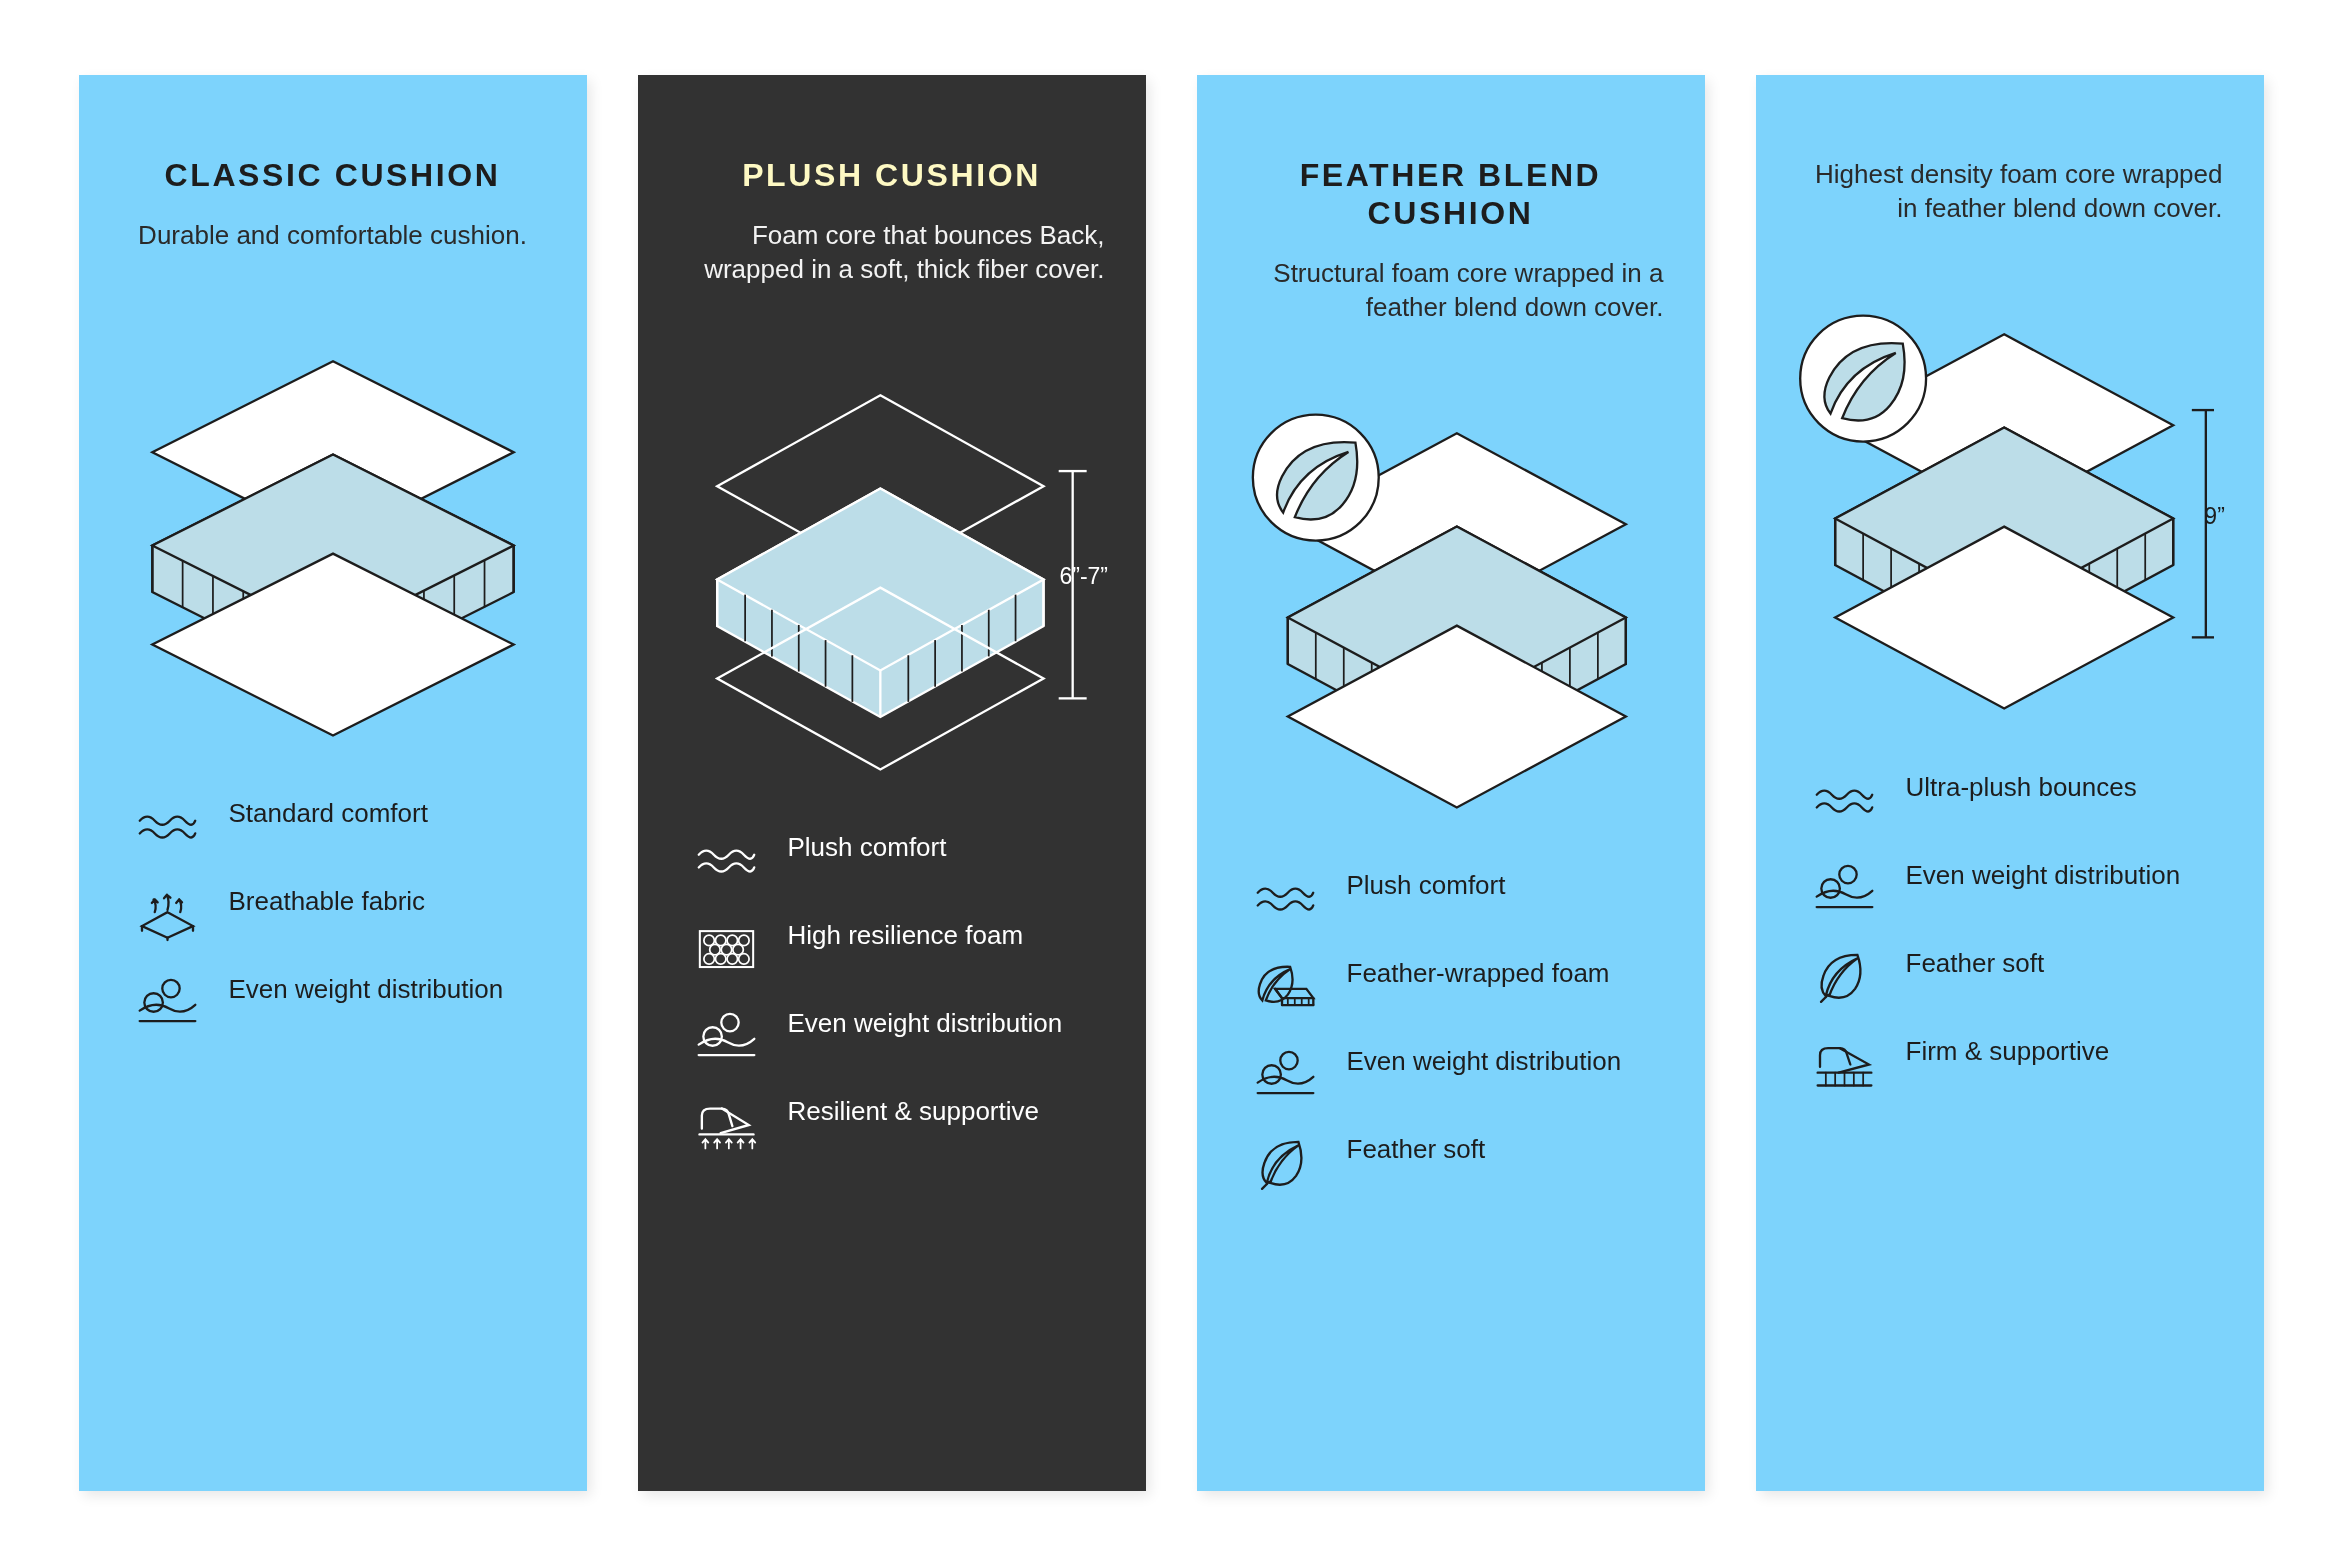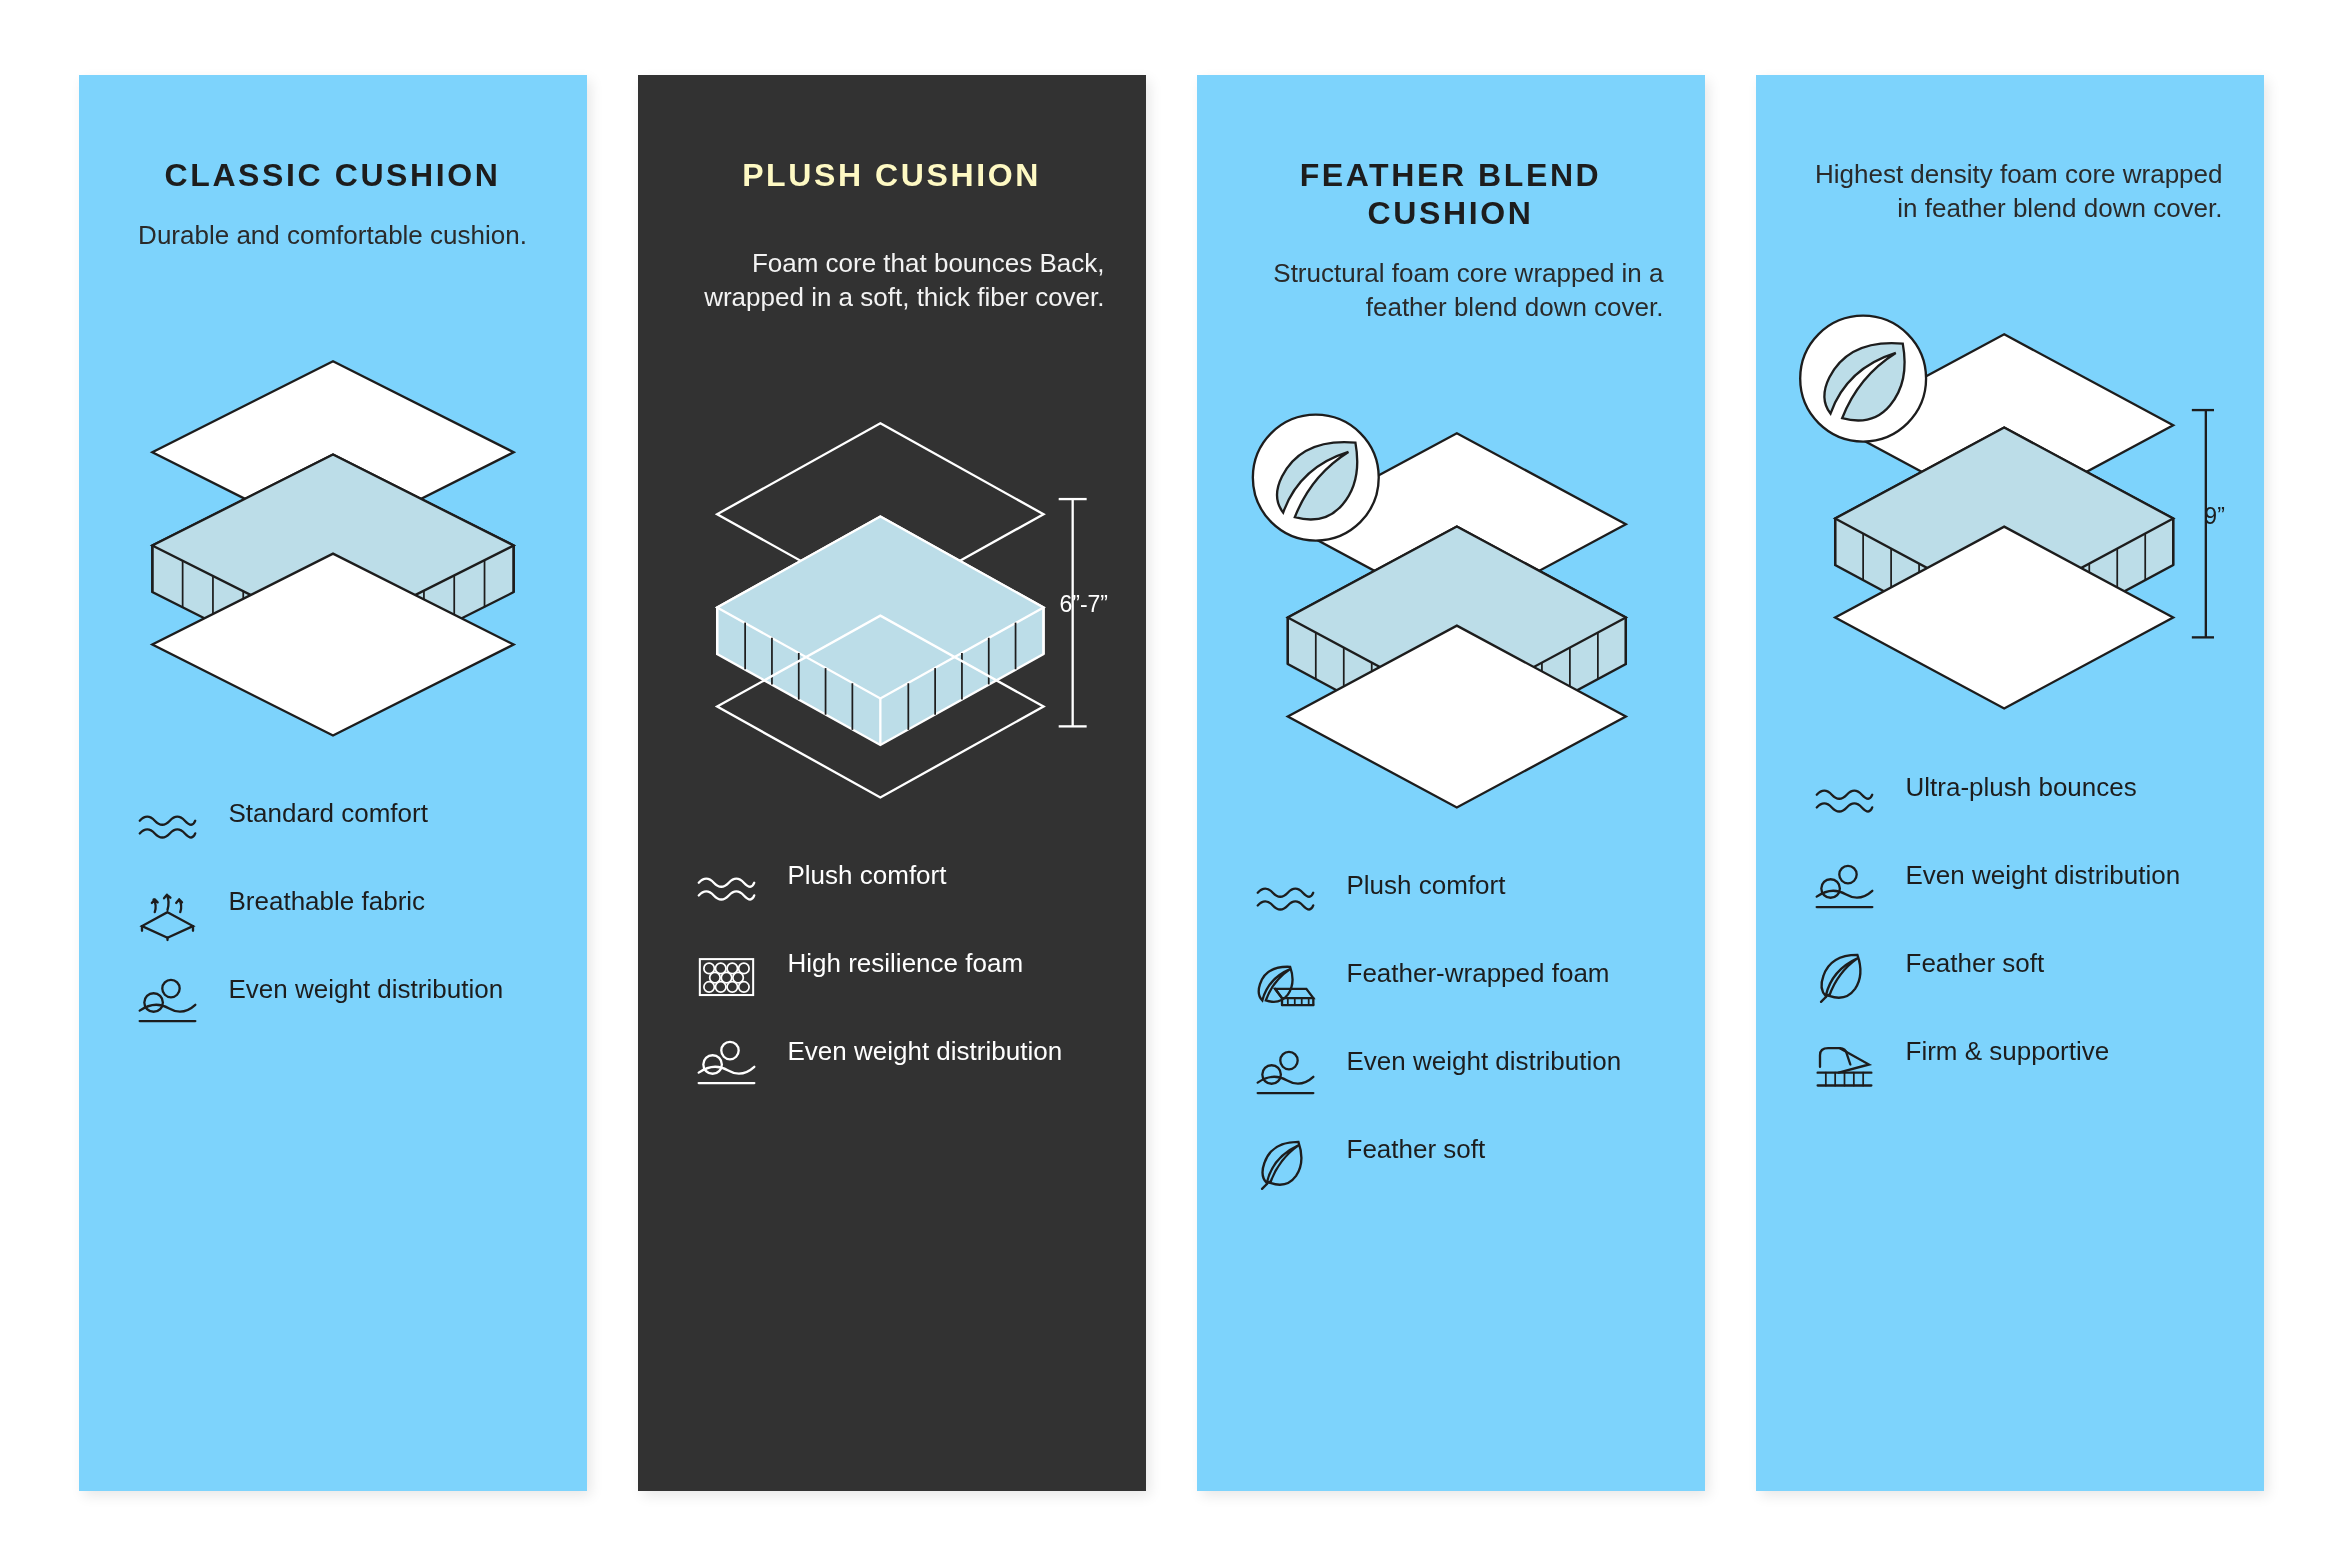--- a/index.html
+++ b/index.html
@@ -52,21 +52,21 @@
   }
   .card.dark .card-title { color: #fef9c3; }
   .card-desc {
     font-size: 26px;
     line-height: 1.32;
     text-align: right;
     color: #2a2a2a;
     margin: 0;
     max-width: 431px;
   }
-  .card.dark .card-desc { color: #f3f3f3; margin-top: 28px; }
+  .card.dark .card-desc { color: #f3f3f3; }
 
   .art {
     margin-top: 33px;
     height: 478px;
     width: 100%;
     display: flex;
     align-items: center;
     justify-content: center;
     position: relative;
   }
@@ -254,20 +254,37 @@
         <span class="feature-icon">
           <svg width="61" height="51" viewBox="0 0 104 88" fill="none" stroke="#ffffff" stroke-width="4" stroke-linecap="round">
             <circle cx="58" cy="20" r="15"></circle>
             <path d="M12 44 a16 16 0 0 1 32 0 a16 16 0 0 1 -32 0"></path>
             <path d="M4 58 q26 -18 50 -4 t46 -6"></path>
             <line x1="4" y1="76" x2="100" y2="76"></line>
           </svg>
         </span>
         <span class="feature-label">Even weight distribution</span>
       </div>
+      <div class="feature">
+        <span class="feature-icon">
+          <svg width="61" height="54" viewBox="0 0 104 92" fill="none" stroke="#ffffff" stroke-width="4" stroke-linecap="round">
+            <path d="M10 52 L10 30 q0 -12 14 -12 l20 0 q10 0 12 10 l6 20"></path>
+            <path d="M44 18 l46 28 l-48 14"></path>
+            <line x1="6" y1="62" x2="98" y2="62"></line>
+            <g stroke-width="3">
+              <path d="M16 86 L16 70 M11 76 l5 -6 l5 6"></path>
+              <path d="M36 86 L36 70 M31 76 l5 -6 l5 6"></path>
+              <path d="M56 86 L56 70 M51 76 l5 -6 l5 6"></path>
+              <path d="M76 86 L76 70 M71 76 l5 -6 l5 6"></path>
+              <path d="M96 86 L96 70 M91 76 l5 -6 l5 6"></path>
+            </g>
+          </svg>
+        </span>
+        <span class="feature-label">Resilient &amp; supportive</span>
+      </div>
     </div>
   </div>
 
   <div class="card">
     <h2 class="card-title">FEATHER BLEND CUSHION</h2>
     <p class="card-desc">Structural foam core wrapped in a feather blend down cover.</p>
 
     <div class="art">
       <svg width="408" height="373" viewBox="0 0 700 640" fill="none" stroke="#1d1d1d" stroke-width="4">
         <polygon points="360,40 650,196 360,352 70,196" fill="#ffffff"></polygon>

